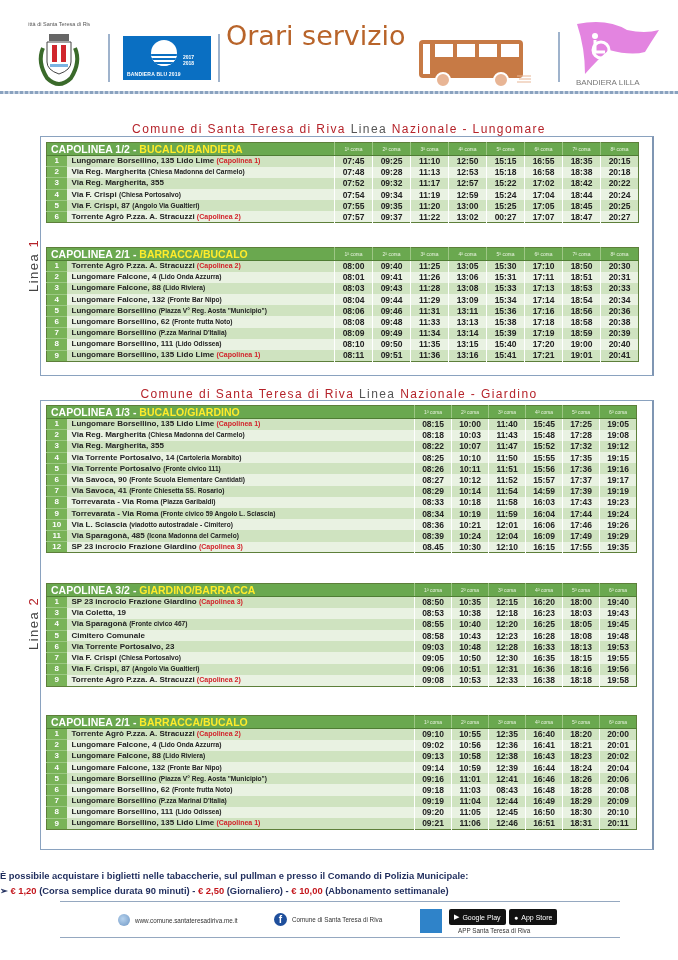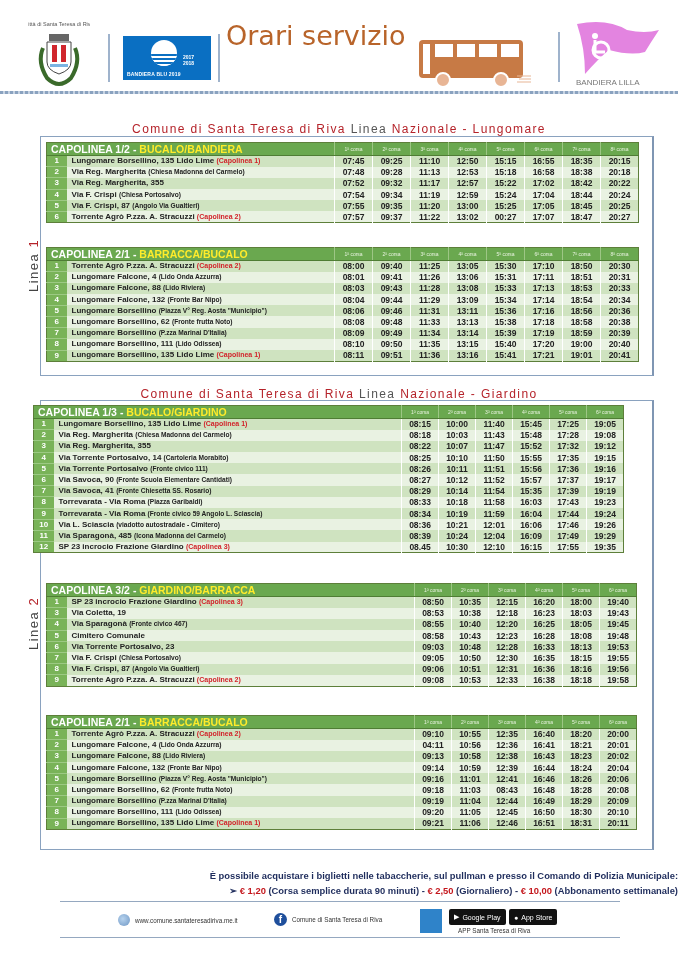--- a/index.html
+++ b/index.html
@@ -29,21 +29,21 @@
 table.tt th{background:#6aa84f;color:#fff;font-weight:bold;text-align:left;font-size:10.5px;padding-left:4px;height:13px;border-bottom:1px solid #4f7d34}
 table.tt th .yel{color:#ffec2a}
 table.tt th.ch{font-size:5px;font-weight:normal;text-align:center;padding:0;color:#e8f3df;border-left:1px solid #9dc685}
 table.tt td.num{background:#79b358;color:#fff;text-align:center;font-weight:bold;font-size:8px;border-top:1px solid #9cc983}
 table.tt td.stop{padding-left:5px;font-weight:bold;color:#222;font-size:8px}
 table.tt td.stop .note{font-weight:bold;font-size:6.6px}
 table.tt td.stop .cap{color:#d2232a;font-weight:bold;font-size:7px}
 table.tt td.t{text-align:center;font-weight:bold;color:#222;font-size:8.5px;border-left:1px solid #fff}
 table.tt tr.odd td.stop,table.tt tr.odd td.t{background:#cfe3c0}
 table.tt tr.even td.stop,table.tt tr.even td.t{background:#e9f2e2}
-.info{position:absolute;left:0;width:678px;text-align:right;color:#1e2c5c;font-weight:bold;font-size:9.4px}
+.info{position:absolute;left:0;width:678px;text-align:left;color:#1e2c5c;font-weight:bold;font-size:9.4px}
 .info .eur{color:#c4161c}
 .hr{position:absolute;left:60px;width:560px;height:1px;background:#95a8c0}
 .foot{position:absolute;font-size:6.3px;color:#333;display:flex;align-items:center}
 .globe{width:12px;height:12px;border-radius:50%;background:radial-gradient(circle at 40% 40%,#b7d3ee,#6e96c4);margin-right:5px}
 .fb{width:13px;height:13px;border-radius:50%;background:#1f4f9c;color:#fff;font-size:10px;font-weight:bold;text-align:center;line-height:14px;margin-right:5px}
 .appicon{position:absolute;left:420px;top:909px;width:22px;height:24px;background:#2f83c9}
 .store{position:absolute;top:909px;height:16px;background:#111;border-radius:2px;color:#fff;font-size:7px;display:flex;align-items:center;padding:0 5px;gap:3px}
 .app-lbl{position:absolute;left:458px;top:927px;font-size:6.3px;color:#333}
 </style>
 </head>
@@ -323,21 +323,21 @@
       </tr>
     </tbody>
 </table>
 
 <div class="section-title" style="top:387px">
   <span class="red">Comune di Santa Teresa di Riva</span><span class="dark"> Linea </span><span class="red">Nazionale - Giardino</span>
 </div>
 <div class="frame" style="left:40px;top:400px;width:614px;height:450px"></div>
 <div class="linea-lbl" style="left:26px;top:650px"><span>Linea </span><span class="n">2</span></div>
 
-<table class="tt" style="left:33px;top:405px;width:590px">
+<table class="tt" style="left:46px;top:405px;width:590px">
   <colgroup>
       <col style="width:20px">
       <col style="width:348px">
       <col span="6" style="width:37px">
     </colgroup>
   <tbody>
       <tr>
     <th colspan="2"><span>CAPOLINEA 1/3 - </span><span class="yel">BUCALO/GIARDINO</span></th>
     <th class="ch">1ª corsa</th>
         <th class="ch">2ª corsa</th>
@@ -407,21 +407,21 @@
         <td class="t">15:57</td>
         <td class="t">17:37</td>
         <td class="t">19:17</td>
       </tr>
       <tr class="odd">
         <td class="num">7</td>
         <td class="stop"><span>Via Savoca, 41 </span><span class="note">(Fronte Chiesetta SS. Rosario)</span><span class="cap"></span></td>
         <td class="t">08:29</td>
         <td class="t">10:14</td>
         <td class="t">11:54</td>
-        <td class="t">15:35</td>
+        <td class="t">14:59</td>
         <td class="t">17:39</td>
         <td class="t">19:19</td>
       </tr>
       <tr class="even">
         <td class="num">8</td>
         <td class="stop"><span>Torrevarata - Via Roma </span><span class="note">(Piazza Garibaldi)</span><span class="cap"></span></td>
         <td class="t">08:33</td>
         <td class="t">10:18</td>
         <td class="t">11:58</td>
         <td class="t">16:03</td>
@@ -596,21 +596,21 @@
         <td class="t">09:10</td>
         <td class="t">10:55</td>
         <td class="t">12:35</td>
         <td class="t">16:40</td>
         <td class="t">18:20</td>
         <td class="t">20:00</td>
       </tr>
       <tr class="even">
         <td class="num">2</td>
         <td class="stop"><span>Lungomare Falcone, 4 </span><span class="note">(Lido Onda Azzurra)</span><span class="cap"></span></td>
-        <td class="t">04:11</td>
+        <td class="t">09:02</td>
         <td class="t">10:56</td>
         <td class="t">12:36</td>
         <td class="t">16:41</td>
         <td class="t">18:21</td>
         <td class="t">20:01</td>
       </tr>
       <tr class="odd">
         <td class="num">3</td>
         <td class="stop"><span>Lungomare Falcone, 88 </span><span class="note">(Lido Riviera)</span><span class="cap"></span></td>
         <td class="t">09:13</td>

